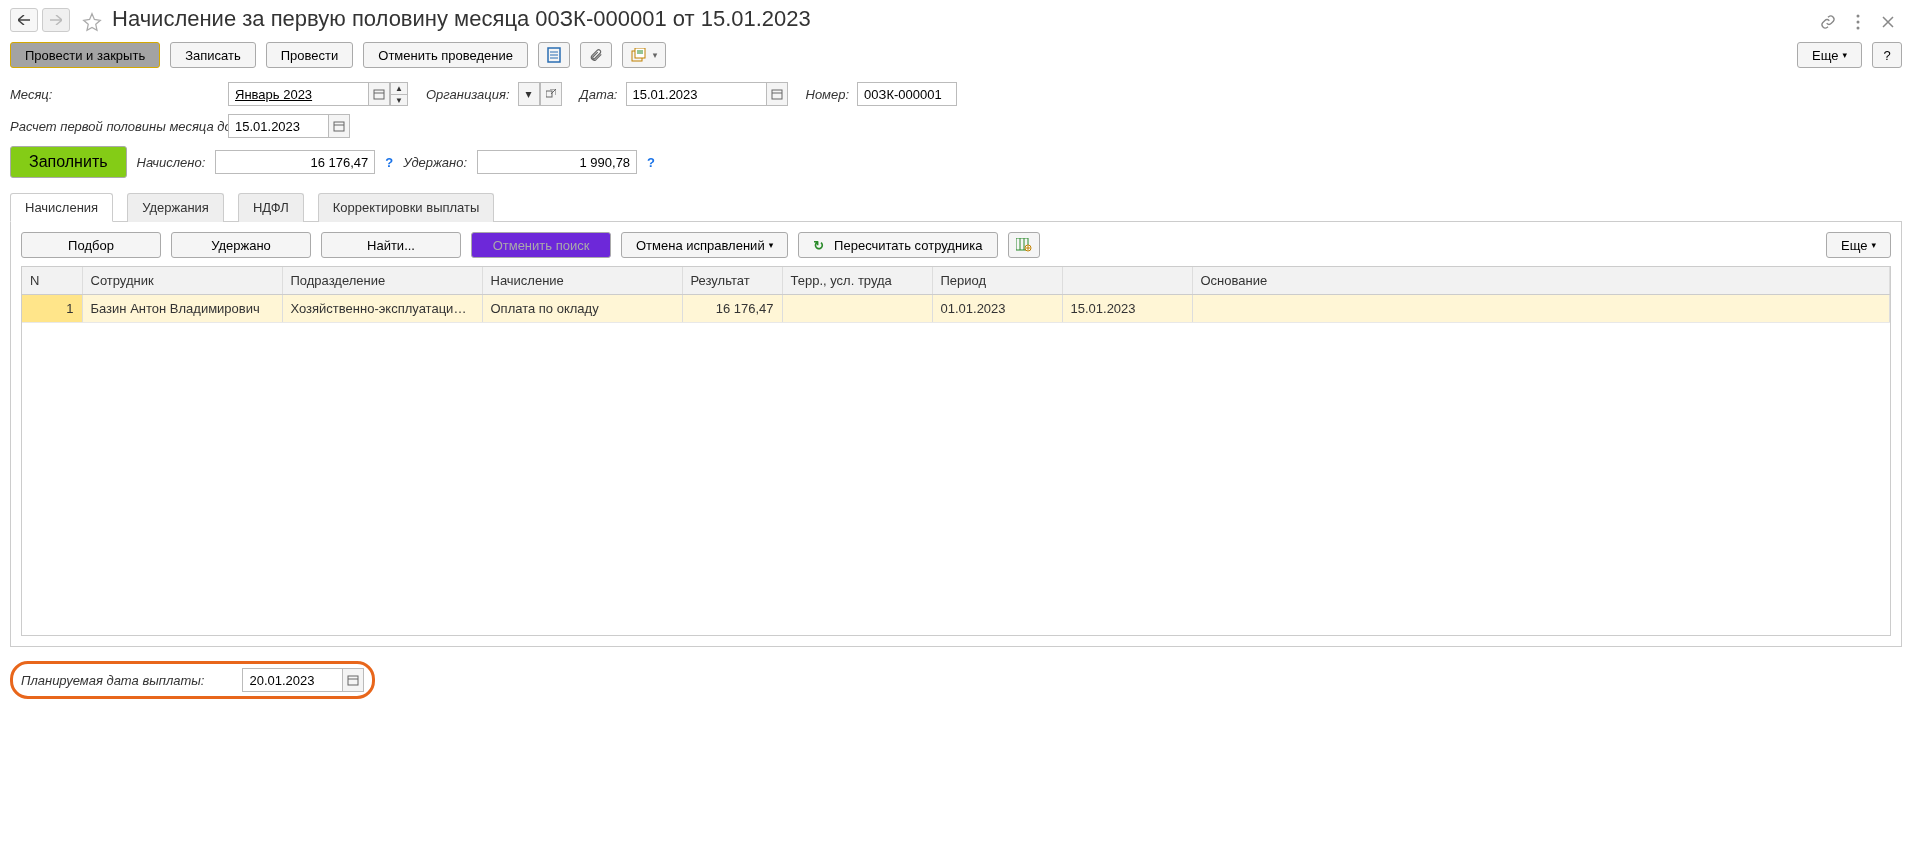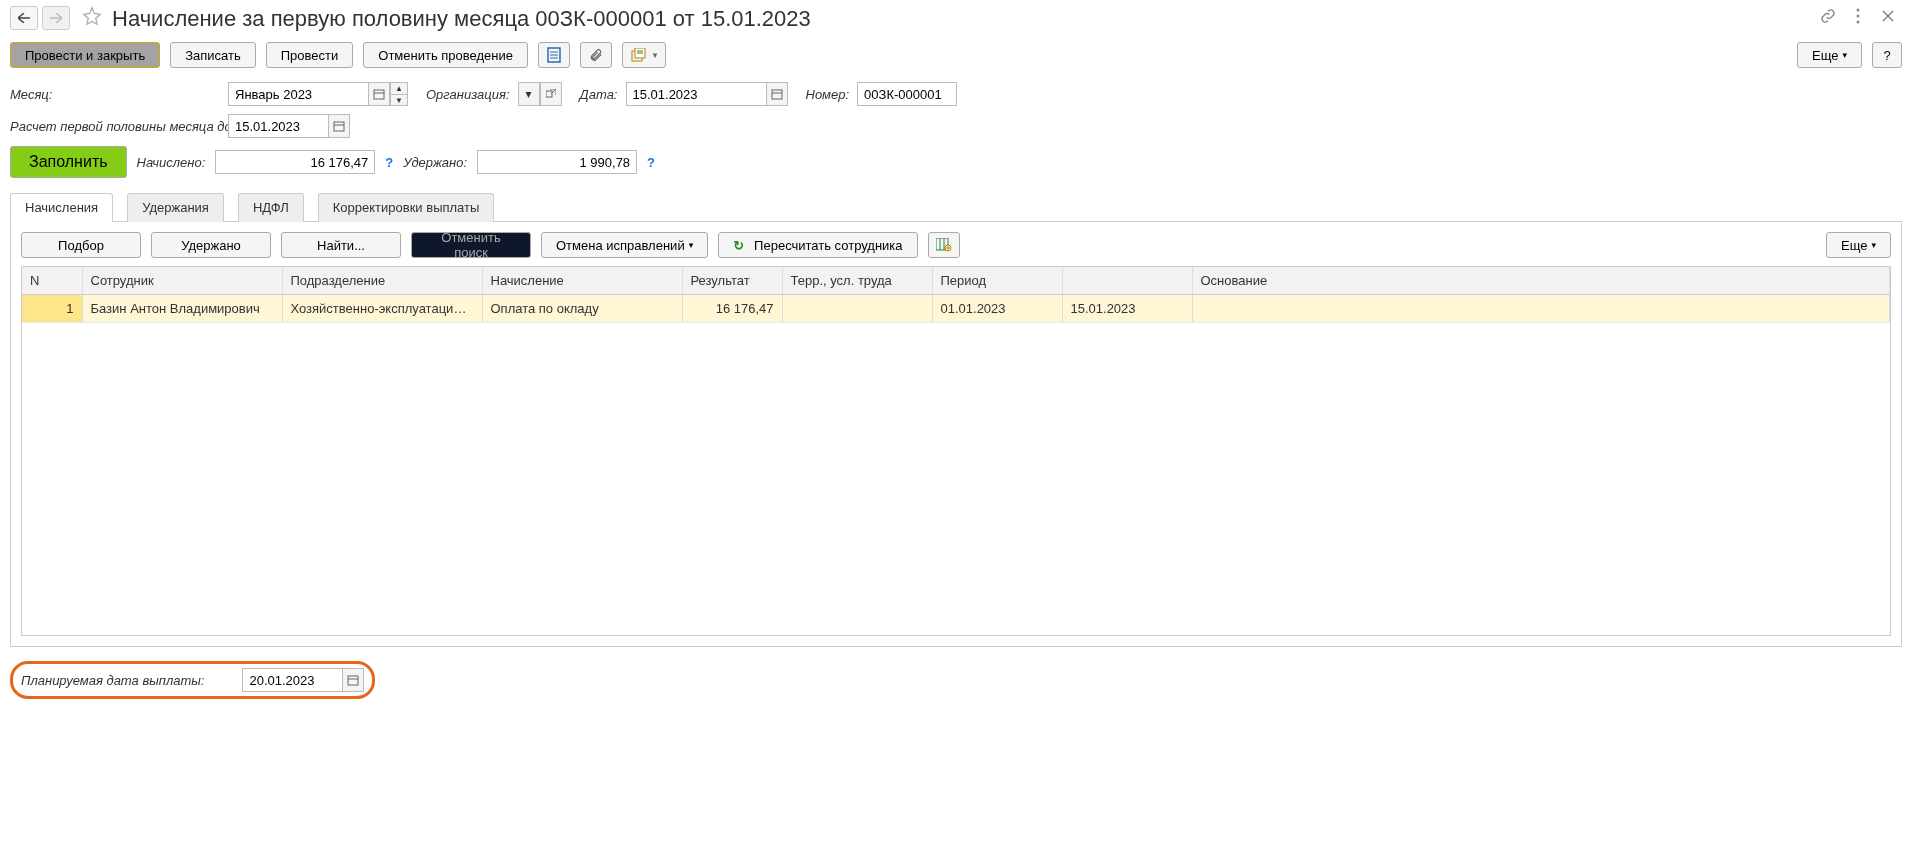--- a/index.html
+++ b/index.html
@@ -5,21 +5,21 @@
   * { box-sizing: border-box; }
   body {
     margin: 0;
     font-family: Arial, sans-serif;
     font-size: 13px;
     color: #333;
     background: #fff;
   }
   .titlebar {
     display: flex;
-    align-items: flex-start;
+    align-items: flex-end;
     padding: 6px 10px;
     gap: 4px;
   }
   .nav-btn {
     width: 28px;
     height: 24px;
     border: 1px solid #ccc;
     background: #f7f7f7;
     display: flex;
     align-items: center;
@@ -151,25 +151,25 @@
     border-top: none;
     margin: 0 10px 8px 10px;
     padding: 10px;
   }
   .panel-toolbar {
     display: flex;
     gap: 10px;
     align-items: center;
     margin-bottom: 8px;
   }
-  .btn-wide { width:120px; justify-content:center; }
+  .btn-wide { width:140px; justify-content:center; }
   .btn-green-icon::before{
     content:"↻"; color:#2a8a2a; font-weight:bold; margin-right:6px;
   }
-  .btn-disabled { color:#aaa; background:#0f172a; }
+  .btn-disabled { color:#aaa; background:#6d28d9; }
 
   .grid {
     border: 1px solid #ccc;
     width: 100%;
     border-collapse: collapse;
     table-layout: fixed;
   }
   .grid th, .grid td {
     border-right: 1px solid #ddd;
     border-bottom: 1px solid #e8e8e8;
@@ -277,21 +277,21 @@
   <button class="btn">
       <span>Еще</span> 
       <span style="font-size:9px">▾</span>
     </button>
   <button class="btn" style="width:30px;padding:0;justify-content:center">?</button>
 </div>
 
 <div class="form-row">
   <span class="form-label" style="width:210px">Месяц:</span>
   <div class="input-group">
-    <input class="input" style="width: 140px;" value="Январь 2023">
+    <input class="input" style="width: 140px; text-decoration: underline;" value="Январь 2023">
     <div class="ig-btn">
       <svg width="12" height="12" viewBox="0 0 12 12">
           <rect x="1" y="2" width="10" height="9" fill="none" stroke="#666"></rect>
           <line x1="1" y1="5" x2="11" y2="5" stroke="#666"></line>
         </svg>
     </div>
     <div class="spinner">
       <div class="sp-btn">▲</div>
       <div class="sp-btn">▼</div>
     </div>

